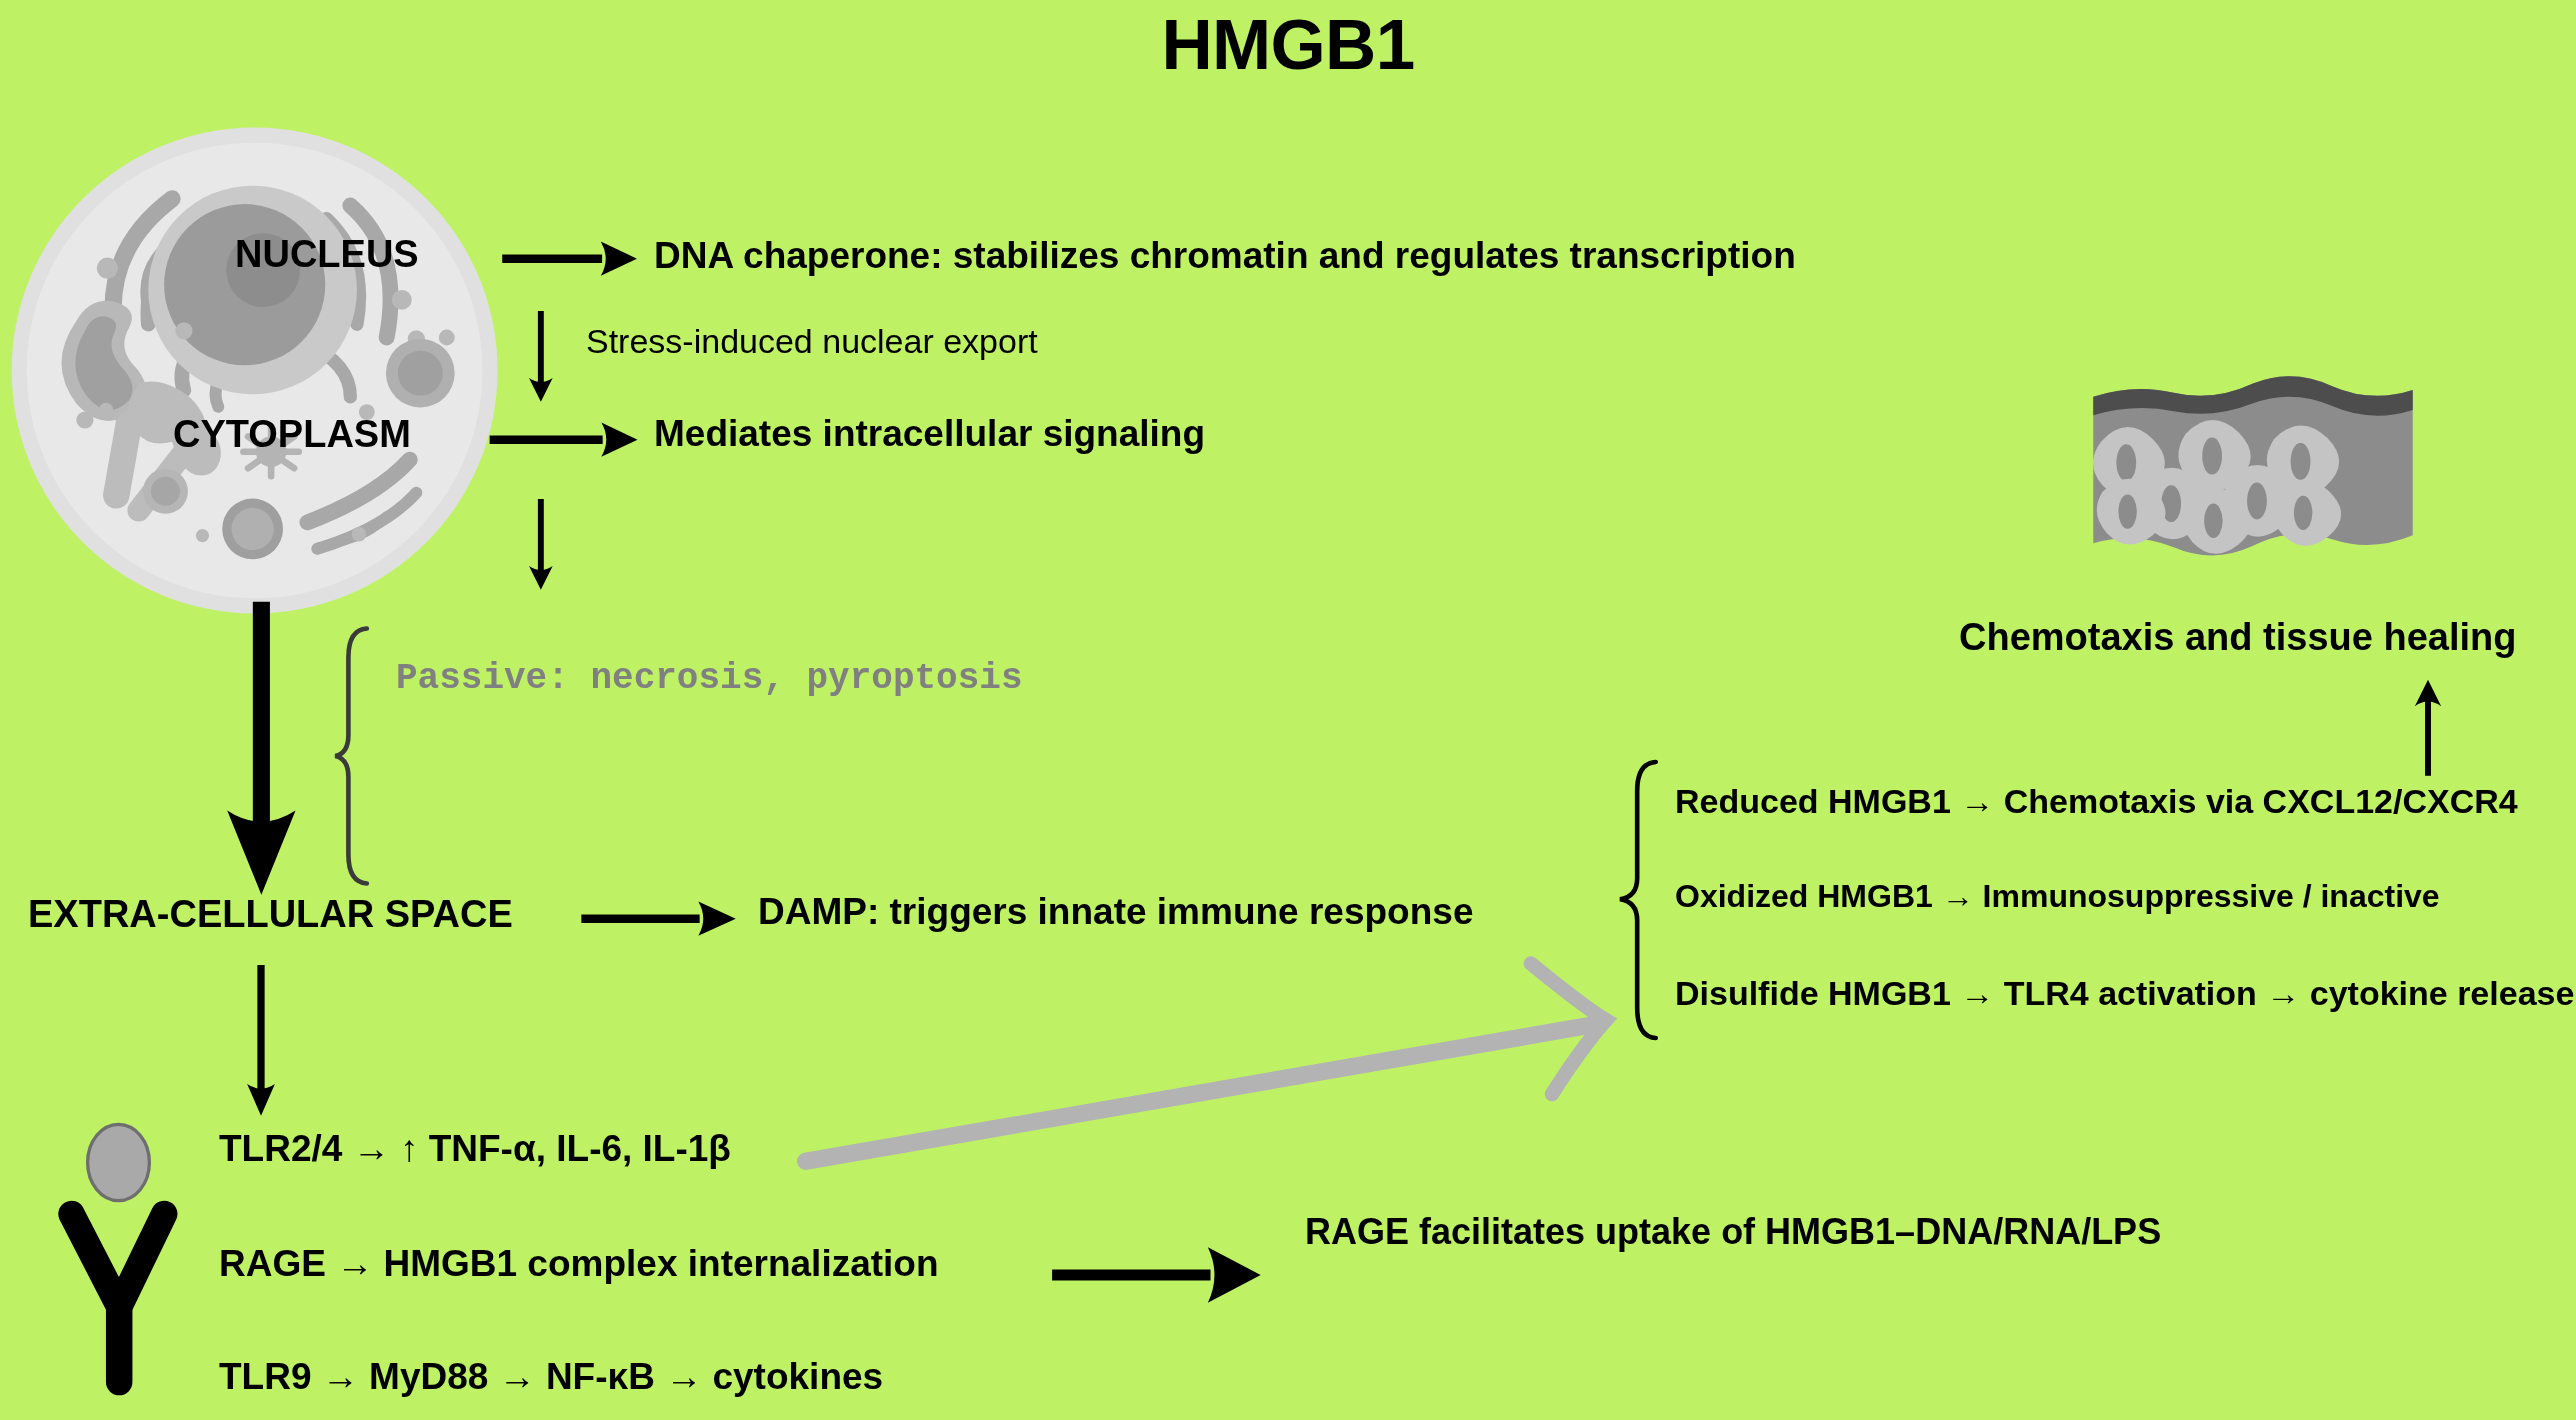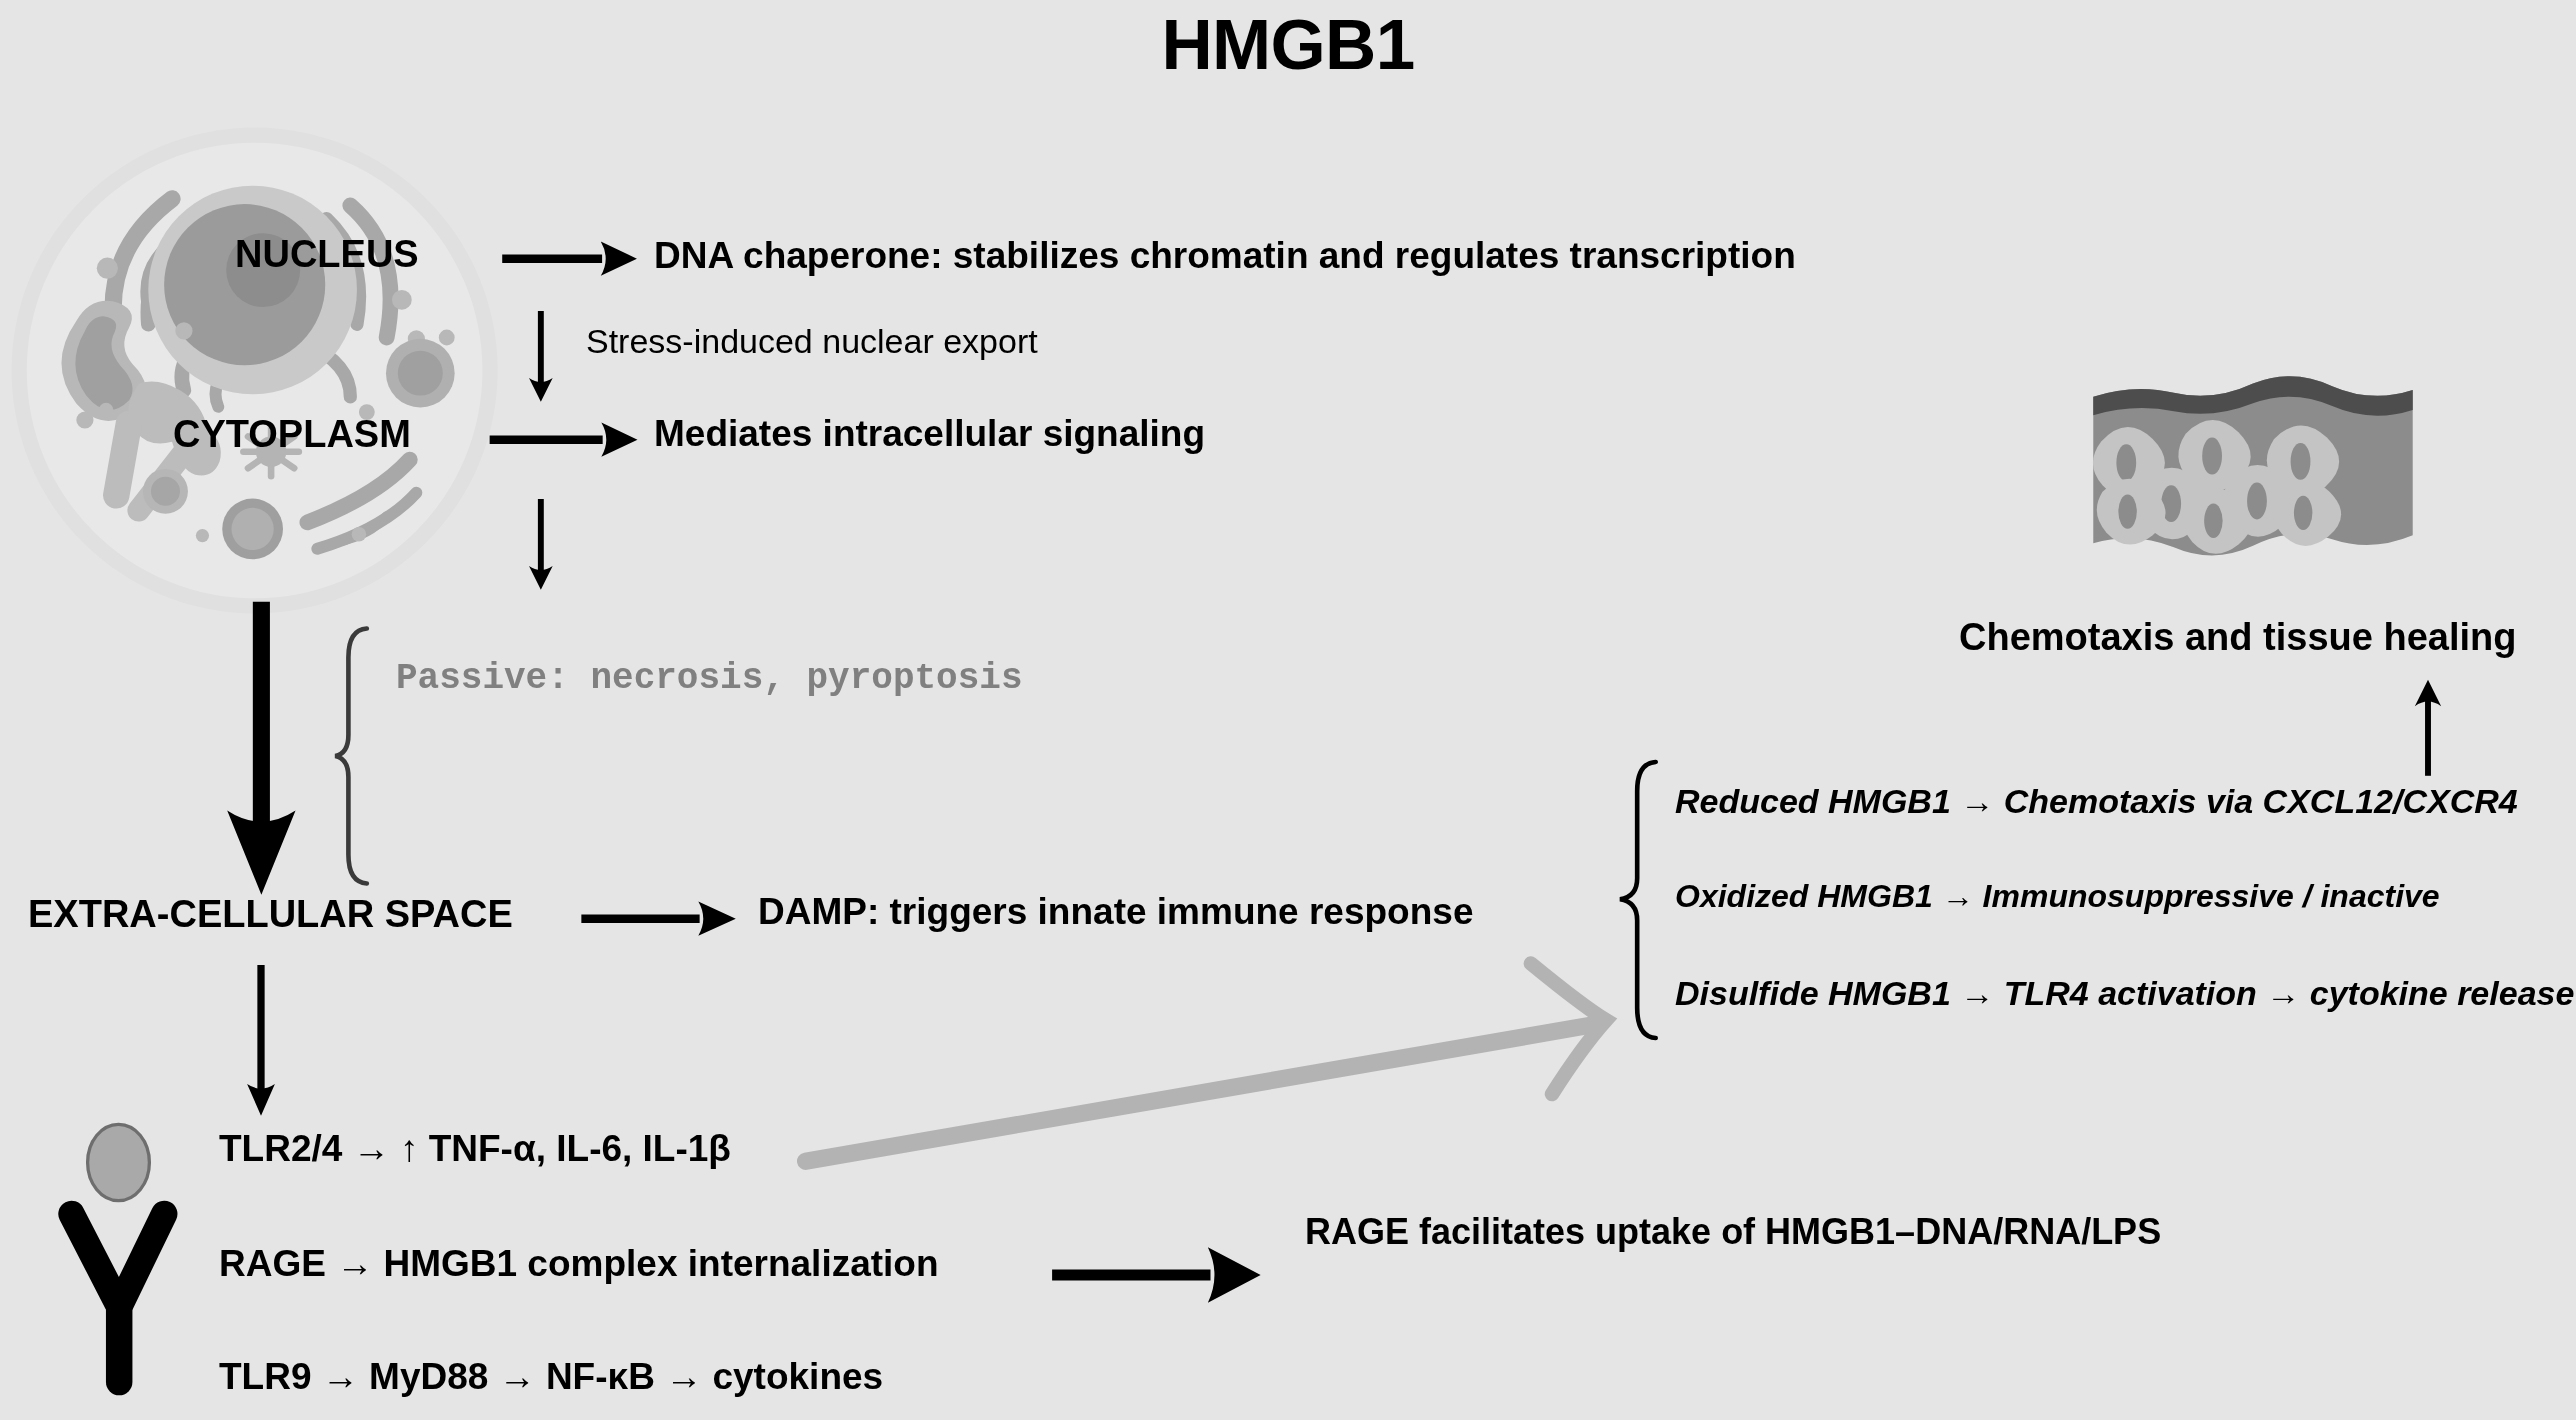--- a/index.html
+++ b/index.html
@@ -5,33 +5,33 @@
 <style>
   html,body{margin:0;padding:0;background:#ffffff;}
   body{
     font-family:"Liberation Sans", sans-serif;
     -webkit-font-smoothing:antialiased;
   }
   #stage{
     position:relative;
     width:2576px;
     height:1420px;
-    background:#e5e5e5;
+    background:#bef264;
     overflow:hidden;
   }
   .abs{position:absolute;}
   .txt{
     position:absolute;
     white-space:nowrap;
     color:#000000;
     line-height:1.0;
   }
   .bold{font-weight:bold;}
   .gray{color:#808080;font-family:Liberation Mono, monospace;}
-  .ital{font-style:italic;font-weight:bold;}
+  .ital{font-weight:bold;}
 
   
   #title{
     left:0; top:9.2px; width:2576px;
     text-align:center;
     font-size:71px;
     font-weight:bold;
     letter-spacing:-0.7px;
     white-space:nowrap;
   }

